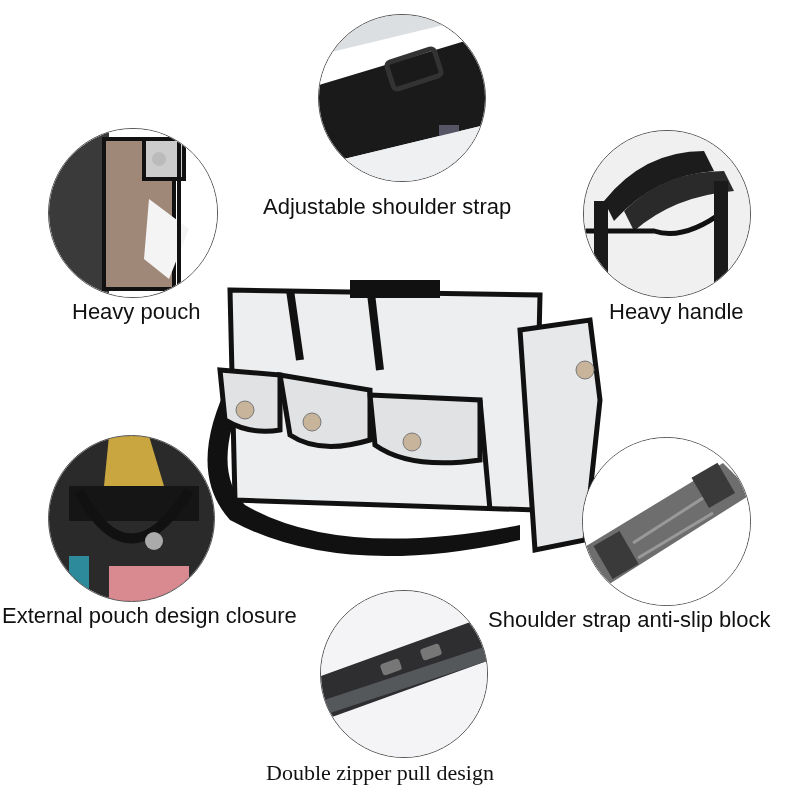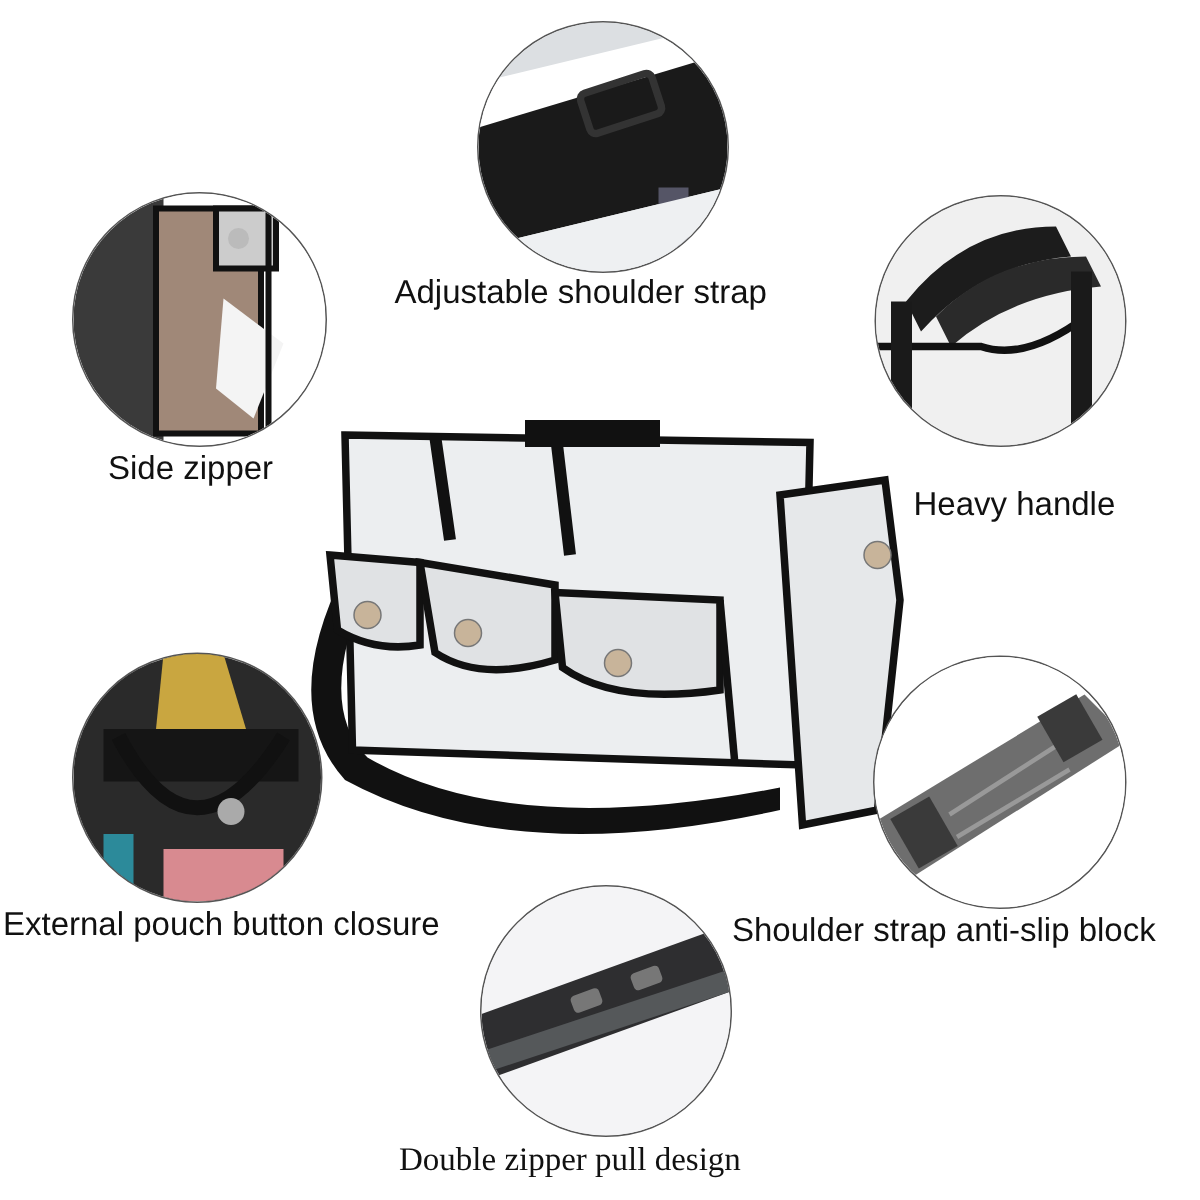--- a/index.html
+++ b/index.html
@@ -15,46 +15,46 @@
 <div class="circle" style="left:318px;top:14px;width:166px;height:166px;">
   <svg width="166" height="166" viewBox="0 0 166 166">
     <rect width="166" height="166" fill="#dcdfe2"></rect>
     <polygon points="0,40 166,0 166,30 0,80" fill="#ffffff"></polygon>
     <polygon points="0,70 166,20 166,110 0,150" fill="#1a1a1a"></polygon>
     <rect x="70" y="40" width="50" height="28" rx="4" fill="none" stroke="#333" stroke-width="5" transform="rotate(-18 95 54)"></rect>
     <rect x="120" y="110" width="20" height="40" fill="#556"></rect>
     <polygon points="0,150 166,110 166,166 0,166" fill="#eef0f2"></polygon>
   </svg>
 </div>
-<div class="label" style="left:263px;top:184px;">Adjustable shoulder strap</div>
+<div class="label" style="left:263px;top:196px;">Adjustable shoulder strap</div>
 
 <div class="circle" style="left:48px;top:128px;width:168px;height:168px;">
   <svg width="168" height="168" viewBox="0 0 168 168">
     <rect width="168" height="168" fill="#ffffff"></rect>
     <rect x="0" y="0" width="60" height="168" fill="#3a3a3a"></rect>
     <rect x="55" y="10" width="70" height="150" fill="#a08878" stroke="#111" stroke-width="4"></rect>
     <rect x="95" y="10" width="40" height="40" fill="#ccc" stroke="#111" stroke-width="4"></rect>
     <circle cx="110" cy="30" r="7" fill="#bbb"></circle>
     <polygon points="100,70 140,100 120,150 95,130" fill="#f4f4f4"></polygon>
     <line x1="130" y1="10" x2="130" y2="168" stroke="#111" stroke-width="4"></line>
   </svg>
 </div>
-<div class="label" style="left:72px;top:301px;">Side zipper</div>
+<div class="label" style="left:72px;top:301px;">Heavy pouch</div>
 
 <div class="circle" style="left:583px;top:130px;width:166px;height:166px;">
   <svg width="166" height="166" viewBox="0 0 166 166">
     <rect width="166" height="166" fill="#f0f0f0"></rect>
     <path d="M20,70 Q60,20 120,20 L130,40 Q70,45 30,90 Z" fill="#1c1c1c"></path>
     <path d="M40,80 Q80,40 140,40 L150,60 Q90,65 50,100 Z" fill="#2a2a2a"></path>
     <path d="M0,100 L70,100 Q100,110 140,80" fill="none" stroke="#111" stroke-width="5"></path>
     <rect x="130" y="50" width="14" height="116" fill="#1a1a1a"></rect>
     <rect x="10" y="70" width="14" height="96" fill="#1a1a1a"></rect>
   </svg>
 </div>
-<div class="label" style="left:609px;top:301px;margin-top:24px;">Heavy handle</div>
+<div class="label" style="left:609px;top:301px;">Heavy handle</div>
 
 <div style="position:absolute;left:190px;top:270px;width:430px;height:310px;">
   <svg width="430" height="310" viewBox="0 0 430 310">
 
     <path d="M40,110 Q-5,200 40,250 Q150,310 330,270 L330,255 Q150,290 55,235 Q20,200 55,120 Z" fill="#111"></path>
 
     <path d="M40,20 L350,25 L345,240 L45,230 Z" fill="#eceef0" stroke="#111" stroke-width="5"></path>
 
     <path d="M100,20 L110,90 M180,15 L190,100" stroke="#111" stroke-width="8"></path>
     <rect x="160" y="10" width="90" height="18" fill="#111"></rect>
@@ -76,21 +76,21 @@
   <svg width="165" height="165" viewBox="0 0 165 165">
     <rect width="165" height="165" fill="#2a2a2a"></rect>
     <path d="M60,0 L100,0 L115,50 L55,50 Z" fill="#c9a640"></path>
     <rect x="20" y="50" width="130" height="35" fill="#151515"></rect>
     <path d="M30,55 Q80,150 140,55" fill="none" stroke="#111" stroke-width="10"></path>
     <circle cx="105" cy="105" r="9" fill="#aaa"></circle>
     <rect x="20" y="120" width="20" height="45" fill="#2c8a9a"></rect>
     <rect x="60" y="130" width="80" height="35" fill="#d88a90"></rect>
   </svg>
 </div>
-<div class="label" style="left:2px;top:605px;">External pouch button closure</div>
+<div class="label" style="left:2px;top:605px;">External pouch design closure</div>
 
 <div class="circle" style="left:582px;top:437px;width:167px;height:167px;background:#ffffff;">
   <svg width="167" height="167" viewBox="0 0 167 167">
     <rect width="167" height="167" fill="#ffffff"></rect>
     <polygon points="0,110 140,25 170,55 20,150" fill="#6e6e6e"></polygon>
     <rect x="115" y="30" width="30" height="35" fill="#3a3a3a" transform="rotate(-30 130 47)"></rect>
     <rect x="18" y="98" width="30" height="38" fill="#3a3a3a" transform="rotate(-30 33 117)"></rect>
     <line x1="50" y1="105" x2="120" y2="60" stroke="#999" stroke-width="3"></line>
     <line x1="55" y1="120" x2="130" y2="75" stroke="#999" stroke-width="3"></line>
   </svg>

